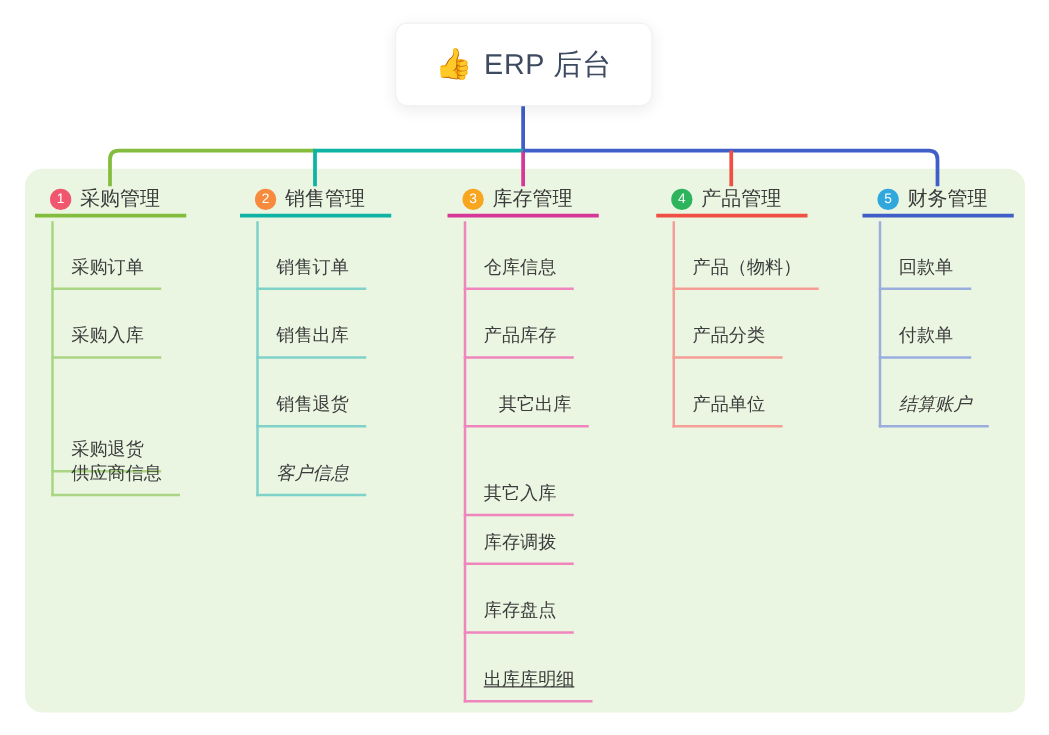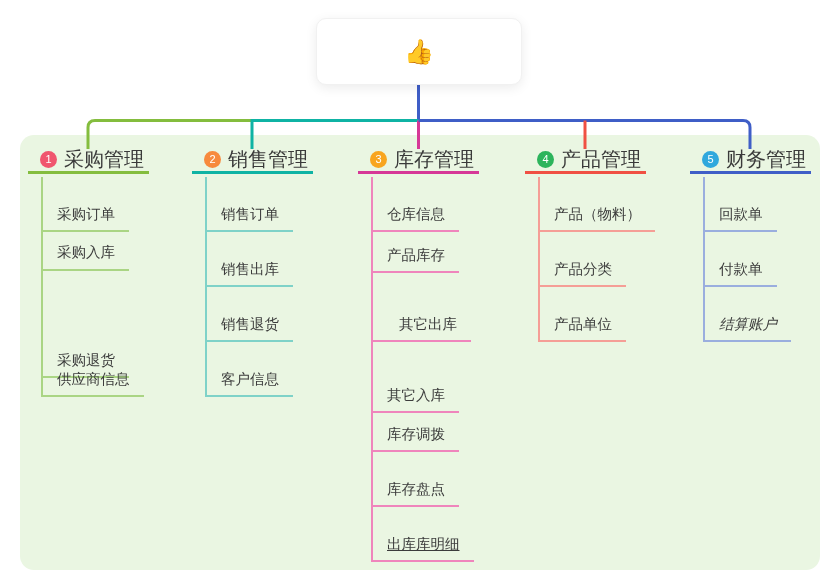--- a/index.html
+++ b/index.html
@@ -65,21 +65,21 @@
     width:17px;height:17px;
     flex:0 0 17px;
     border-radius:50%;
     background:var(--badge);
     color:#ffffff;
     font-size:11px;line-height:17px;
     text-align:center;
     margin-right:7px;
   }
   .btitle-label{
-    font-size:20px;
+    font-size:16px;
     color:var(--title-text,#3a3a3a);
   }
   .vline{
     position:absolute;
     left:13px;top:42px;
     width:2px;
     background:var(--light);
   }
   .child{
     position:absolute;
@@ -101,52 +101,53 @@
   <svg id="connector-svg" width="839" height="588">
       <path d="M418.5 84 V120.5" stroke="#3f5ec7" stroke-width="3" fill="none"></path>
       <path d="M252 120.5 H95 Q88 120.5 88 127.5 V149" stroke="#84bd3e" stroke-width="3" fill="none"></path>
       <path d="M418.5 120.5 H252 V149" stroke="#0fb3a4" stroke-width="3" fill="none"></path>
       <path d="M418.5 120.5 V149" stroke="#d63897" stroke-width="3" fill="none"></path>
       <path d="M418.5 120.5 H743 Q750 120.5 750 127.5 V149" stroke="#3f5ec7" stroke-width="3" fill="none"></path>
       <path d="M585 120.5 V149" stroke="#f05043" stroke-width="3" fill="none"></path>
     </svg>
   <div class="root-card">
     <span class="root-emoji">👍</span>
+    <span class="root-label">ERP 后台</span>
   </div>
   <div id="branches">
       <div class="branch" style="left: 28px; --strong: #84bd3e; --light: #aad584; --badge: #f0566e;">
         <div class="btitle">
           <span class="badge">1</span>
           <span class="btitle-label">采购管理</span>
         </div>
         <div class="vline" style="height: 220px;"></div>
         <div class="child" style="top: 71px;">采购订单</div>
-        <div class="child" style="top: 110px; font-family: Liberation Mono, monospace;">采购入库</div>
+        <div class="child" style="top: 126px;">采购入库</div>
         <div class="child" style="top: 181px; margin-top: 36px;">采购退货</div>
         <div class="child" style="top: 236px;">供应商信息</div>
       </div>
       <div class="branch" style="left: 192px; --strong: #0fb3a4; --light: #7fd2c8; --badge: #f78a3d;">
         <div class="btitle">
           <span class="badge">2</span>
           <span class="btitle-label">销售管理</span>
         </div>
         <div class="vline" style="height: 220px;"></div>
         <div class="child" style="top: 71px;">销售订单</div>
         <div class="child" style="top: 126px;">销售出库</div>
         <div class="child" style="top: 181px;">销售退货</div>
-        <div class="child" style="top: 236px;">客户信息</div>
+        <div class="child" style="top: 236px; font-style: italic;">客户信息</div>
       </div>
       <div class="branch" style="left: 358px; --strong: #d63897; --light: #ef85bc; --badge: #f8a51f;">
         <div class="btitle">
           <span class="badge">3</span>
           <span class="btitle-label">库存管理</span>
         </div>
         <div class="vline" style="height: 385px;"></div>
         <div class="child" style="top: 71px;">仓库信息</div>
-        <div class="child" style="top: 112px; font-family: Liberation Serif, serif;">产品库存</div>
+        <div class="child" style="top: 126px; font-family: Liberation Serif, serif;">产品库存</div>
         <div class="child" style="top: 181px; padding-left: 28px;">其它出库</div>
         <div class="child" style="top: 252px;">其它入库</div>
         <div class="child" style="top: 291px;">库存调拨</div>
         <div class="child" style="top: 346px;">库存盘点</div>
         <div class="child" style="top: 401px; text-decoration: underline;">出库库明细</div>
       </div>
       <div class="branch" style="left: 525px; --strong: #f05043; --light: #f59e96; --badge: #2db45c;">
         <div class="btitle">
           <span class="badge">4</span>
           <span class="btitle-label">产品管理</span>

